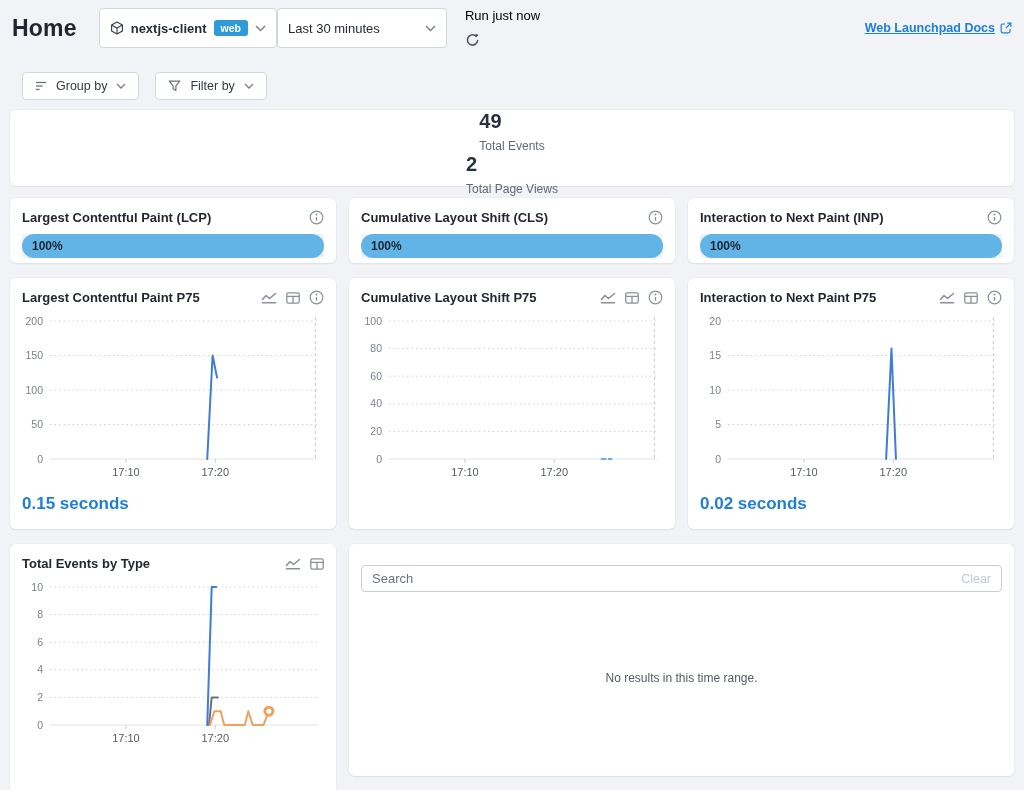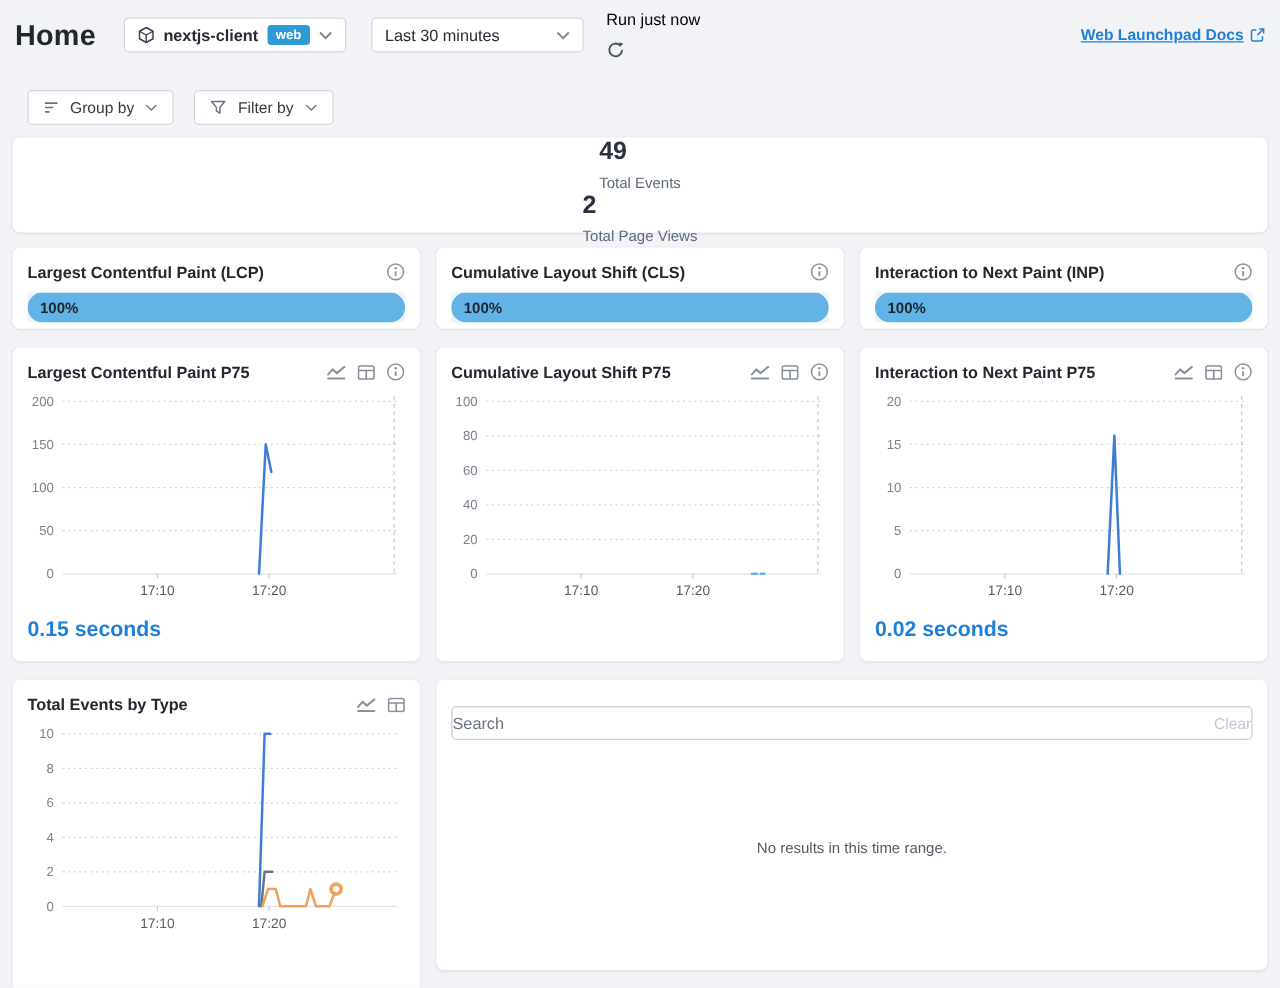--- a/index.html
+++ b/index.html
@@ -10,23 +10,23 @@
     color:#272c35;
   }
   .page { width:1024px; height:790px; padding:14px 10px 10px 10px; }
 
   
   .header-row { display:flex; align-items:center; height:28px; margin:0 2px 0 2px; }
   .page-title { font-size:23px; font-weight:800; letter-spacing:.2px; color:#22262e; margin-right:22px; }
   .select-box {
     display:inline-flex; align-items:center; gap:7px;
     background:#fff; border:1px solid #d2d7df; border-radius:4px;
-    height:28px; padding:0 10px; font-size:13px; color:#262b33; cursor:pointer;
-  }
-  .select-box + .select-box { margin-left:20px; }
+    height:40px; padding:0 10px; font-size:13px; color:#262b33; cursor:pointer;
+  }
+  .select-box + .select-box { }
   .entity-name { font-weight:600; }
   .badge {
     background:#2e9ad6; color:#fff; font-size:10.5px; font-weight:700;
     padding:2px 7px; border-radius:3px; line-height:1.2;
   }
   .time-select { width:170px; justify-content:space-between; }
   .run-status { margin-left:18px; font-size:13px; color:#000000; display:flex; align-items:flex-start; gap:10px;flex-direction:column; }
   .docs-link {
     margin-left:auto; font-size:12.5px; color:#1d7fd8; text-decoration:underline;
     display:flex; align-items:center; gap:5px; cursor:pointer; font-weight:600;
@@ -65,21 +65,21 @@
 
   .chart-card { height:251px; padding:12px; display:flex; flex-direction:column; }
   .chart-svg { width:100%; display:block; margin-top:4px; }
   .chart-summary { margin-top:5px; font-size:17px; font-weight:700; color:#1d7fd8; min-height:20px; }
 
   .bottom-row { display:flex; gap:13px; margin-top:15px; }
   .events-card { width:326px; flex:0 0 326px; height:281px; padding:12px; }
   .assets-card { flex:1 1 0; height:232px; padding:12px; display:flex; flex-direction:column; }
   .search-wrap {
     margin-top:9px; display:flex; align-items:center;
-    border:1px solid #c9ced6; border-radius:4px; height:27px; padding:0 0; background:#fff;
+    border:1px solid #c9ced6; border-radius:4px; height:27px; padding:0 10px; background:#fff;
   }
   .search-input { flex:1; border:none; outline:none; font-size:13px; color:#333; font-family:"Liberation Sans",sans-serif; background:transparent; }
   .search-input::placeholder { color:#6b7280; }
   .clear-btn { font-size:12.5px; color:#c3c9d2; cursor:pointer; background:none; border:none; font-family:"Liberation Sans",sans-serif; }
   .empty-area { flex:1; display:flex; align-items:center; justify-content:center; }
   .empty-msg { font-size:12px; color:#555b66; }
 
   svg.ic { display:block; }
 </style>
 </head>

